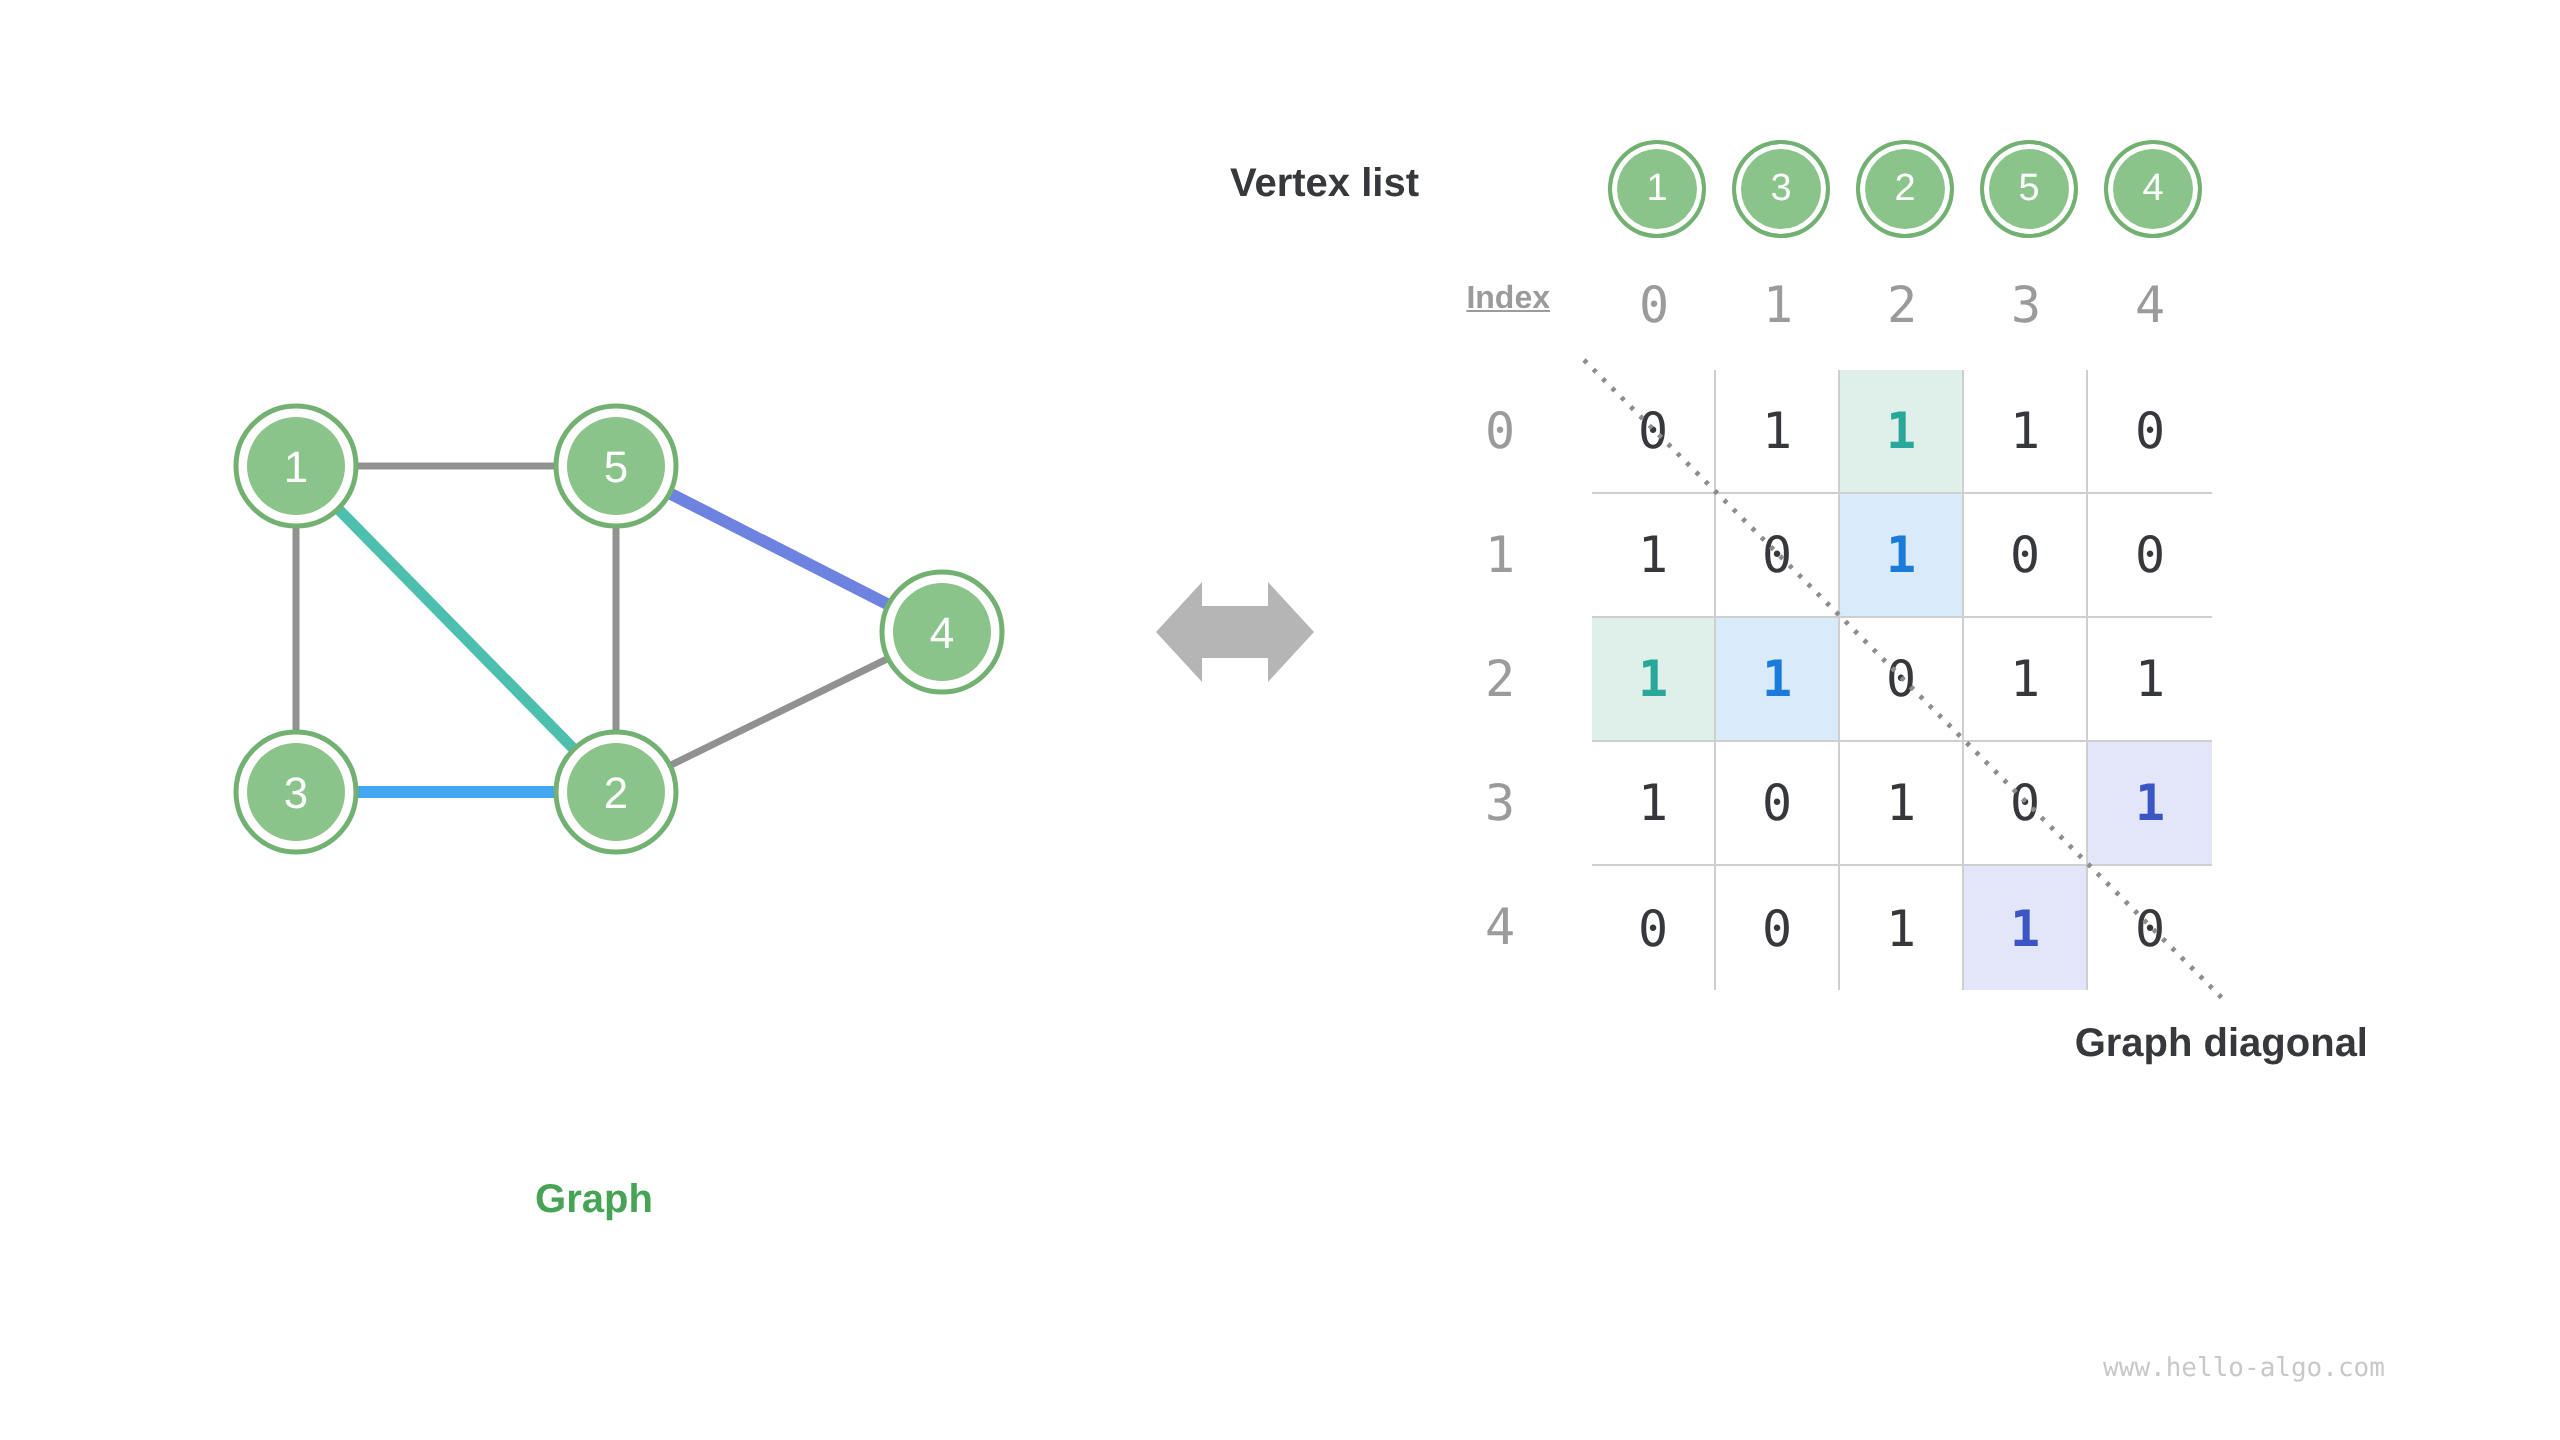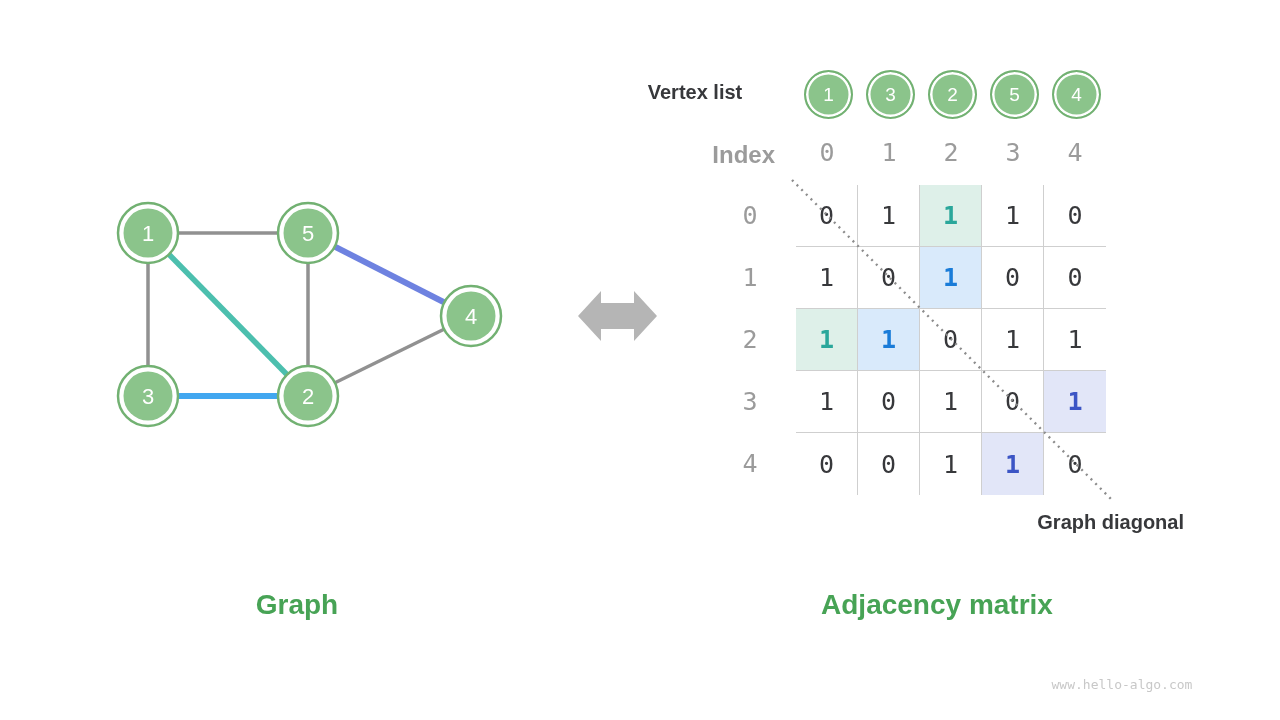--- a/index.html
+++ b/index.html
@@ -1,23 +1,23 @@
 <!DOCTYPE html>
 <html><head>
 <meta charset="utf-8">
 <style>
   html,body{margin:0;padding:0;background:#fff;}
   .stage{position:relative;width:1280px;height:720px;background:#ffffff;overflow:hidden;
          font-family:"Liberation Sans",sans-serif;}
   svg.layer{position:absolute;left:0;top:0;z-index:3;pointer-events:none;}
   .abs{position:absolute;}
   .lbl-dark{color:#37383b;font-weight:bold;font-size:20px;}
-  .lbl-gray{color:#9b9b9b;font-weight:bold;font-size:24px;}
+  .lbl-gray{color:#9b9b9b;font-weight:bold;font-size:16px;text-decoration:underline;}
   .mono{font-family:"DejaVu Sans Mono",monospace;}
-  .caption{color:#47a355;font-weight:bold;font-size:28px;text-align:center;}
+  .caption{color:#47a355;font-weight:bold;font-size:20px;text-align:center;}
   
   .vcircle{position:absolute;width:45px;height:45px;border-radius:50%;
            border:2.5px solid #72b172;background:#8bc48b;
            box-shadow:inset 0 0 0 2.5px #ffffff;
            display:flex;align-items:center;justify-content:center;
            color:#ffffff;font-size:19px;font-weight:500;}
   
   .idx-row{display:flex;left:796px;top:139px;width:310px;height:28px;}
   .idx-row span{flex:0 0 62px;text-align:center;color:#9b9b9b;font-size:25px;line-height:28px;}
   
@@ -78,21 +78,21 @@
       <circle cx="308" cy="396" r="30" fill="#ffffff" stroke-width="2.5" stroke="#72b172"></circle>
       <circle cx="308" cy="396" r="24.5" fill="#8bc48b"></circle>
       <text x="308" y="404" text-anchor="middle" fill="#ffffff" font-size="22" font-weight="500" font-family="Liberation Sans, sans-serif">2</text>
     </g>
 
     <polygon points="578,316 601,291 601,303 634,303 634,291 657,316 634,341 634,329 601,329 601,341" fill="#b5b5b5"></polygon>
 
     <line x1="792" y1="180" x2="1112" y2="500" stroke="#8d8d8d" stroke-width="2.4" stroke-dasharray="2 4.6"></line>
   </svg>
 
-  <div class="abs lbl-dark" style="left:615px;top:81px;width:160px;text-align:center;">Vertex list</div>
+  <div class="abs lbl-dark" style="left:615px;top:81px;width:160px;text-align:left;">Vertex list</div>
 
   <div class="vcircle" style="left:804px;top:70px;">
     <span>1</span>
   </div>
   <div class="vcircle" style="left:866px;top:70px;">
     <span>3</span>
   </div>
   <div class="vcircle" style="left:928px;top:70px;">
     <span>2</span>
   </div>
@@ -146,17 +146,16 @@
     <div class="mcell">0</div>
     <div class="mcell">0</div>
     <div class="mcell">1</div>
     <div class="mcell hl-indigo">1</div>
     <div class="mcell">0</div>
   </div>
 
   <div class="abs lbl-dark" style="left:1024px;top:511px;width:160px;text-align:right;">Graph diagonal</div>
 
   <div class="abs caption" style="left:197px;top:589px;width:200px;">Graph</div>
-  <div class="abs caption" style="left:787px;top:589px;width:300px;">Adjacency matrix</div>
 
   <div class="abs watermark mono" style="left:1006px;top:677px;width:232px;">www.hello-algo.com</div>
 
 </div>
 
 </body></html>

